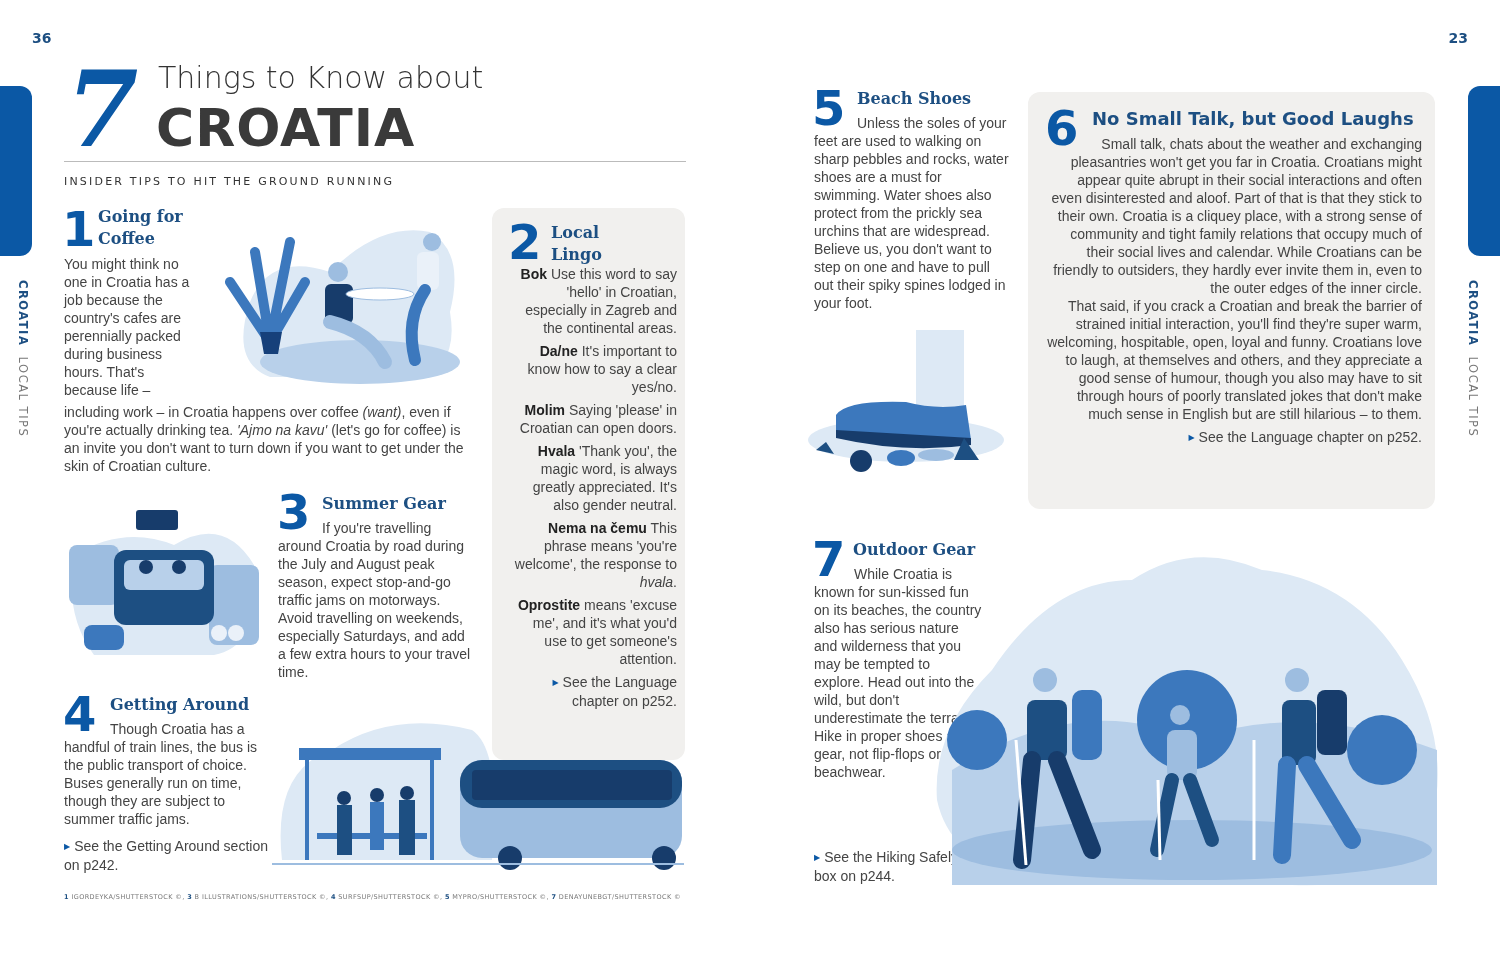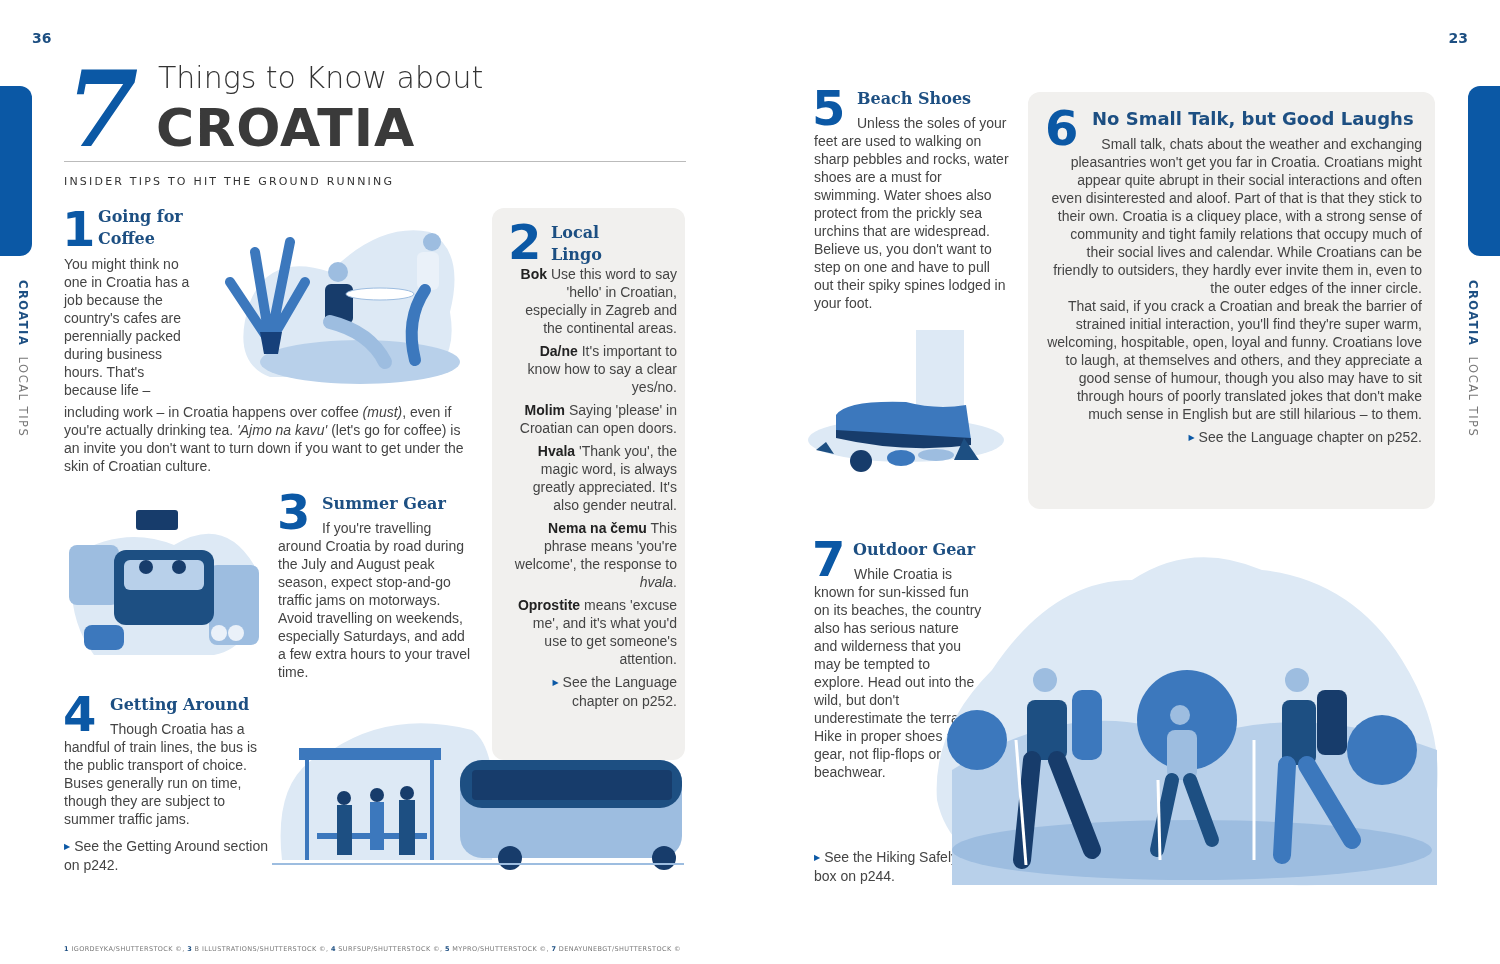--- a/index.html
+++ b/index.html
@@ -25,21 +25,21 @@
   .heading.sans { font-family: "DejaVu Sans", sans-serif; font-size: 18px; }
   .body { position: absolute; font-size: 14px; line-height: 18px; color: #444; }
   .body p { margin-bottom: 5px; text-align: right; }
   .body i { font-style: italic; }
   .body b { color: #222; }
   .xref::before { content: "\25B6"; font-size: 8px; color: #0b58a5; margin-right: 4px; vertical-align: 2px; }
 
   .box { position: absolute; background: #f1f0ee; border-radius: 12px; }
 
   .illus { position: absolute; }
-  .credits { position: absolute; left: 64px; top: 945px; font-size: 6.5px; color: #777; letter-spacing: .4px; font-family: "DejaVu Sans", sans-serif; }
+  .credits { position: absolute; left: 64px; top: 893px; font-size: 6.5px; color: #777; letter-spacing: .4px; font-family: "DejaVu Sans", sans-serif; }
   .credits b { color: #1d4f82; }
 </style>
 </head>
 <body>
 
 <div class="pagenum" style="left:32px">36</div>
 <div class="pagenum" style="right:32px">23</div>
 <div class="tab left"></div>
 <div class="tab right"></div>
 <div class="sidelabel" style="left:16px"><b>CROATIA</b>&nbsp;&nbsp;<span>LOCAL TIPS</span></div>
@@ -47,21 +47,21 @@
 
 <div class="bignum title-num">7</div>
 <div class="title-1">Things to Know about</div>
 <div class="title-2">CROATIA</div>
 <div class="rule"></div>
 <div class="kicker">INSIDER TIPS TO HIT THE GROUND RUNNING</div>
 
 <div class="bignum sec-num" style="left:62px;top:205px">1</div>
 <div class="heading" style="left:98px;top:206px"><span>Going for</span><br><span>Coffee</span></div>
 <div class="body" style="left:64px;top:255px;width:135px">You might think no one in Croatia has a job because the country's cafes are perennially packed during business hours. That's because life –</div>
-<div class="body" style="left:64px;top:403px;width:412px"><span>including work – in Croatia happens over coffee </span><i>(must)</i><span>, even if you're actually drinking tea. </span><i>'Ajmo na kavu'</i><span> (let's go for coffee) is an invite you don't want to turn down if you want to get under the skin of Croatian culture.</span></div>
+<div class="body" style="left:64px;top:403px;width:412px"><span>including work – in Croatia happens over coffee </span><i>(want)</i><span>, even if you're actually drinking tea. </span><i>'Ajmo na kavu'</i><span> (let's go for coffee) is an invite you don't want to turn down if you want to get under the skin of Croatian culture.</span></div>
 <svg class="illus" style="left:210px;top:212px" width="255" height="180" viewBox="0 0 255 180">
   <path d="M40 90 Q60 40 120 60 Q170 10 220 20 Q255 40 240 100 Q250 160 200 165 L60 165 Q20 150 40 90Z" fill="#dde9f5"></path>
   <ellipse cx="150" cy="150" rx="100" ry="22" fill="#b8d0ea"></ellipse>
   <path d="M60 130 L45 40 M60 130 L20 70 M60 130 L80 30 M60 130 L95 70" stroke="#3c78bd" stroke-width="10" stroke-linecap="round"></path>
   <path d="M50 120 h22 l-4 22 h-14z" fill="#16407a"></path>
   <rect x="115" y="72" width="28" height="40" rx="6" fill="#173c6b"></rect>
   <circle cx="128" cy="60" r="10" fill="#9dbde0"></circle>
   <path d="M120 110 q40 10 55 40" stroke="#9dbde0" stroke-width="14" fill="none" stroke-linecap="round"></path>
   <ellipse cx="170" cy="82" rx="34" ry="6" fill="#fff" stroke="#9dbde0"></ellipse>
   <rect x="207" y="40" width="22" height="38" rx="6" fill="#eaf1f9"></rect>

